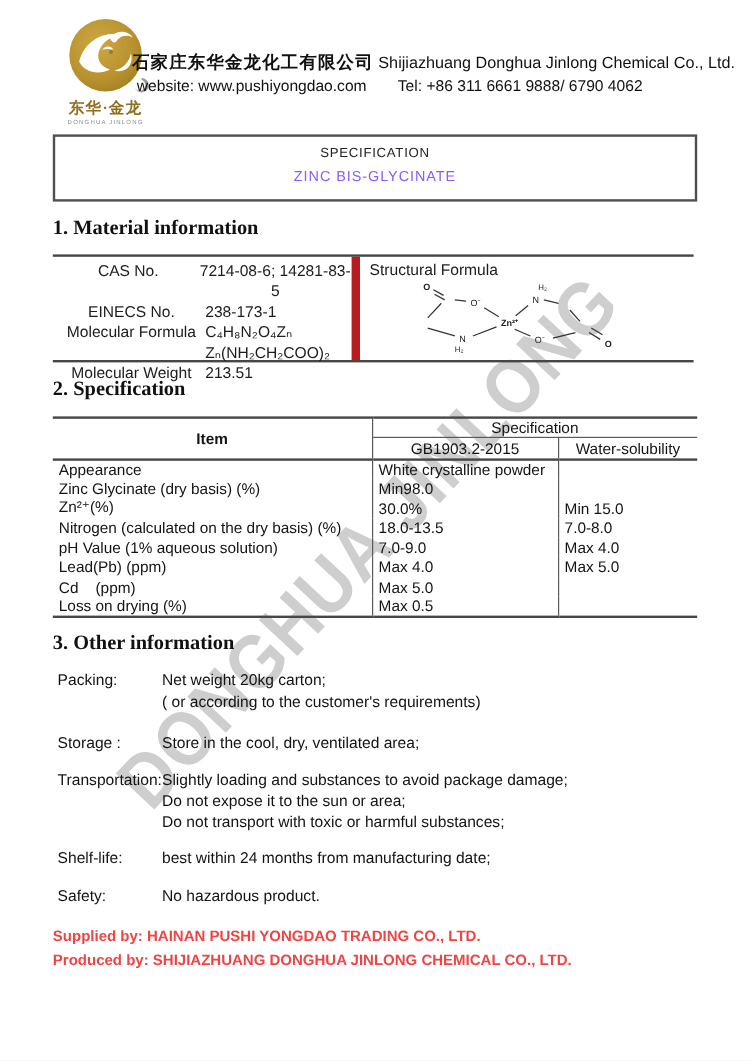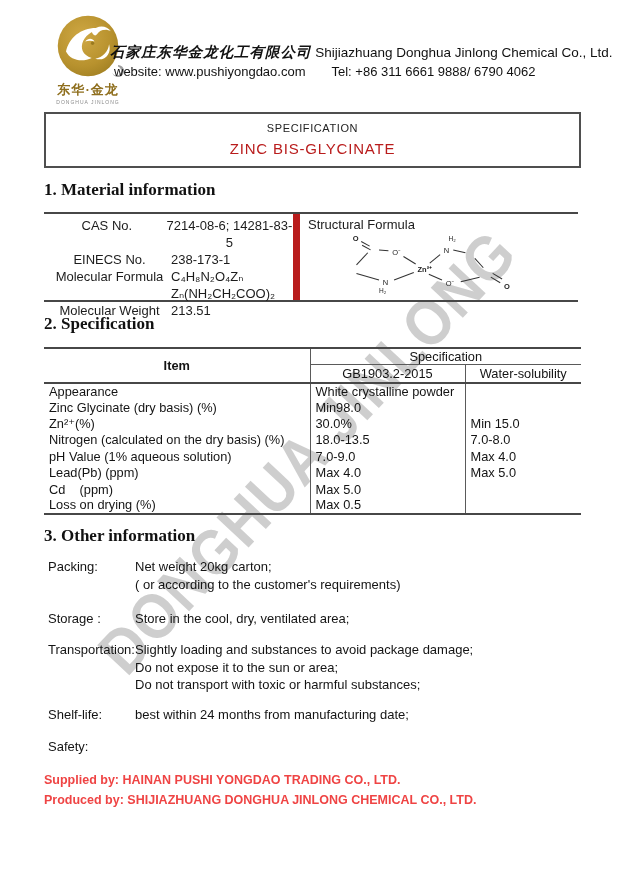--- a/index.html
+++ b/index.html
@@ -16,26 +16,26 @@
     font-size:57px;font-weight:bold;letter-spacing:1px;white-space:nowrap;
     color:rgba(110,110,110,0.34);
   }
   
   .logo{position:absolute;left:46px;top:13px;width:84px;text-align:center;}
   .logo svg.mark{display:block;margin:0 auto;}
   .brand-cn{margin-top:2px;font-family:"Liberation Serif",serif;font-weight:bold;font-size:13px;letter-spacing:1px;color:#8f6f1e;white-space:nowrap;}
   .brand-en{font-size:5px;color:#8a8a8a;letter-spacing:1px;white-space:nowrap;}
   .swirl{position:absolute;left:64px;top:50px;}
   .co-line1{position:absolute;left:110px;top:43px;width:500px;white-space:nowrap;font-size:13.5px;color:#111;}
-  .co-cn{font-family:"Liberation Serif",serif;font-style:italic;font-weight:bold;font-size:14.5px;letter-spacing:1px;margin-top:20px;}
+  .co-cn{font-family:"Liberation Serif",serif;font-weight:bold;font-size:14.5px;letter-spacing:1px;margin-top:20px;}
   .co-line2{position:absolute;left:114px;top:64px;white-space:nowrap;font-size:13px;color:#111;display:flex;gap:26px;}
   
   .title-box{position:absolute;left:44px;top:112px;width:533px;height:52px;border:2px solid #4f4f4f;text-align:center;}
   .title-spec{margin-top:8px;font-size:11px;letter-spacing:0.6px;color:#222;}
-  .title-product{margin-top:6px;font-size:15px;letter-spacing:0.8px;color:#b91c1c;}
+  .title-product{margin-top:6px;font-size:12px;letter-spacing:0.8px;color:#8b5cf6;}
   
   .sec-h{position:absolute;left:44px;font-family:"Liberation Serif",serif;font-weight:bold;font-size:17px;color:#111;}
   
   .mat-table{position:absolute;left:44px;top:212px;width:534px;height:86px;border-top:2px solid #474747;border-bottom:2px solid #474747;display:flex;}
   .mat-left{width:256px;border-right:7px solid #b91c1c;padding:3px 0 0 4px;box-sizing:border-box;text-align:center;}
   .mat-row{display:flex;line-height:17px;font-size:13px;}
   .mat-label{width:123px;}
   .mat-right{position:relative;flex:1;padding:3px 0 0 8px;box-sizing:border-box;font-size:13px;}
   .struct-svg{position:absolute;left:6px;top:19px;}
   .struct-svg text{font-family:"Liberation Sans",sans-serif;fill:#222;}
@@ -250,20 +250,23 @@
 
     <div class="oi-block" style="top:706px;">
       <div>Shelf-life:</div>
       <div class="oi-lines">
         <div>best within 24 months from manufacturing date;</div>
       </div>
     </div>
 
     <div class="oi-block" style="top:738px;">
       <div>Safety:</div>
+      <div class="oi-lines">
+        <div>No hazardous product.</div>
+      </div>
     </div>
 
     <div class="footer">
       <div>Supplied by: HAINAN PUSHI YONGDAO TRADING CO., LTD.</div>
       <div>Produced by: SHIJIAZHUANG DONGHUA JINLONG CHEMICAL CO., LTD.</div>
     </div>
 
   </div>
 </div>
 

